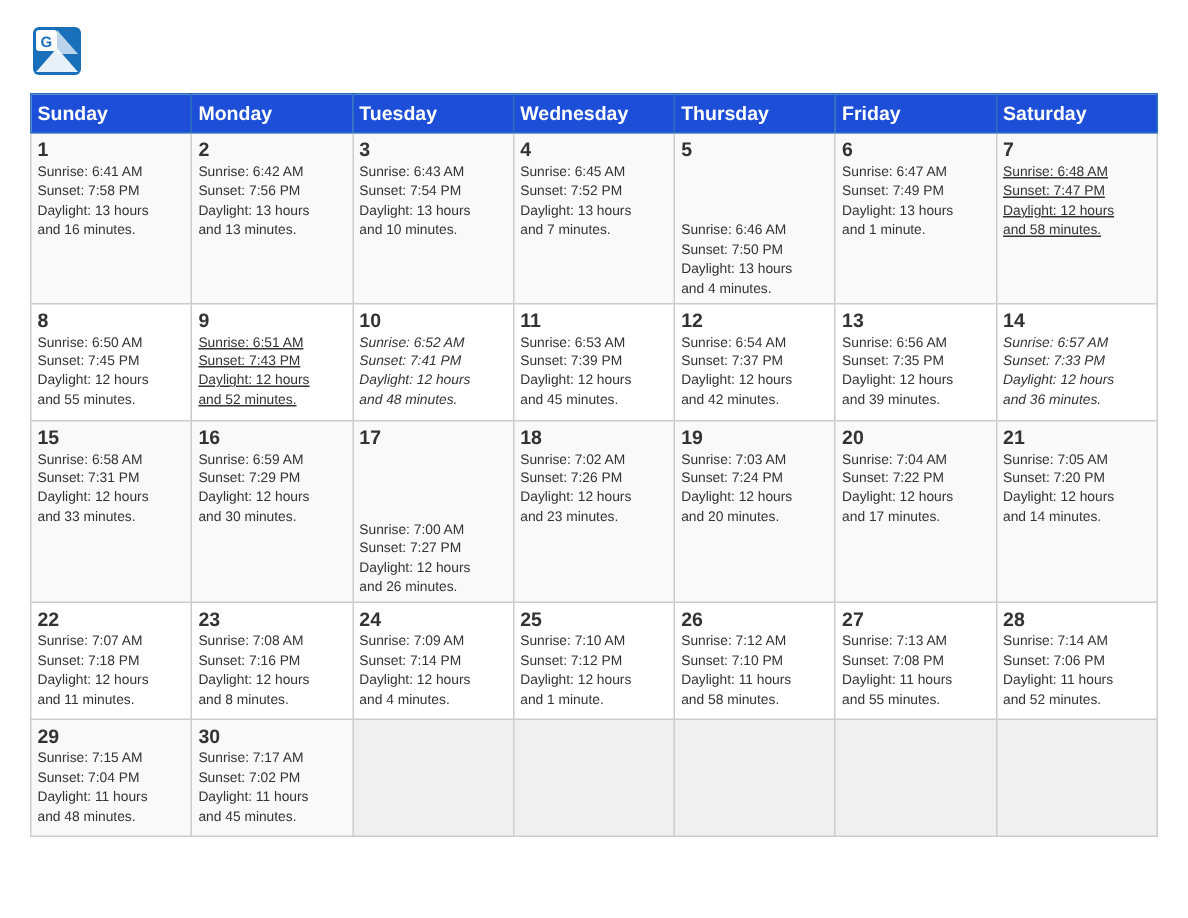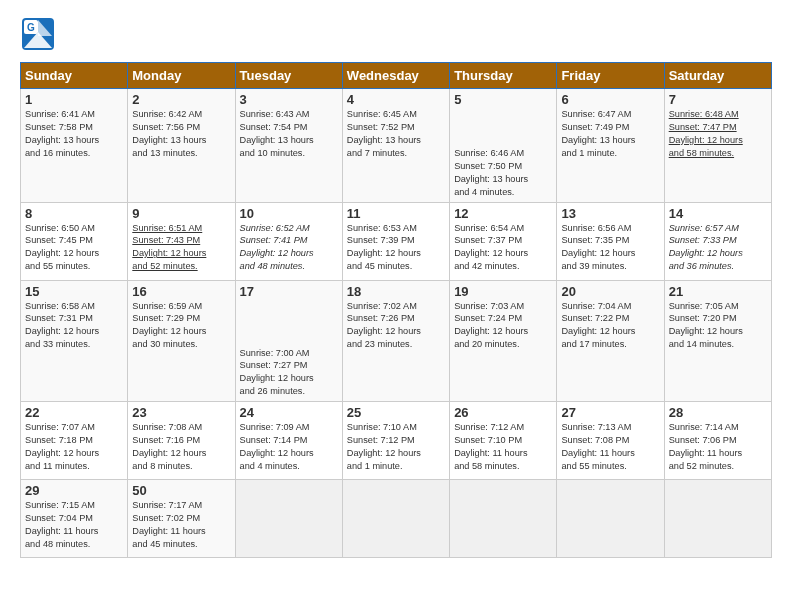--- a/index.html
+++ b/index.html
@@ -39,21 +39,21 @@
     .location {
       font-size: 16px;
       color: #555;
     }
     table {
       width: 100%;
       border-collapse: collapse;
       table-layout: fixed;
     }
     thead tr th {
-      background-color: #a16207;
+      background-color: #1d4ed8;
       color: #fff;
       font-size: 13px;
       font-weight: bold;
       padding: 5px 4px;
       text-align: left;
       border: 1px solid #2a6fbb;
     }
     tbody tr td {
       vertical-align: top;
       border: 1px solid #ccc;
@@ -326,21 +326,21 @@
         </tr>
         <tr>
           <td>
             <span class="day-num">29</span>
             <div class="cell-text" style="white-space: pre-line;">Sunrise: 7:15 AM
 Sunset: 7:04 PM
 Daylight: 11 hours
 and 48 minutes.</div>
           </td>
           <td>
-            <span class="day-num">50</span>
+            <span class="day-num">30</span>
             <div class="cell-text" style="white-space: pre-line;">Sunrise: 7:17 AM
 Sunset: 7:02 PM
 Daylight: 11 hours
 and 45 minutes.</div>
           </td>
           <td class="empty"></td>
           <td class="empty"></td>
           <td class="empty"></td>
           <td class="empty"></td>
           <td class="empty"></td>

